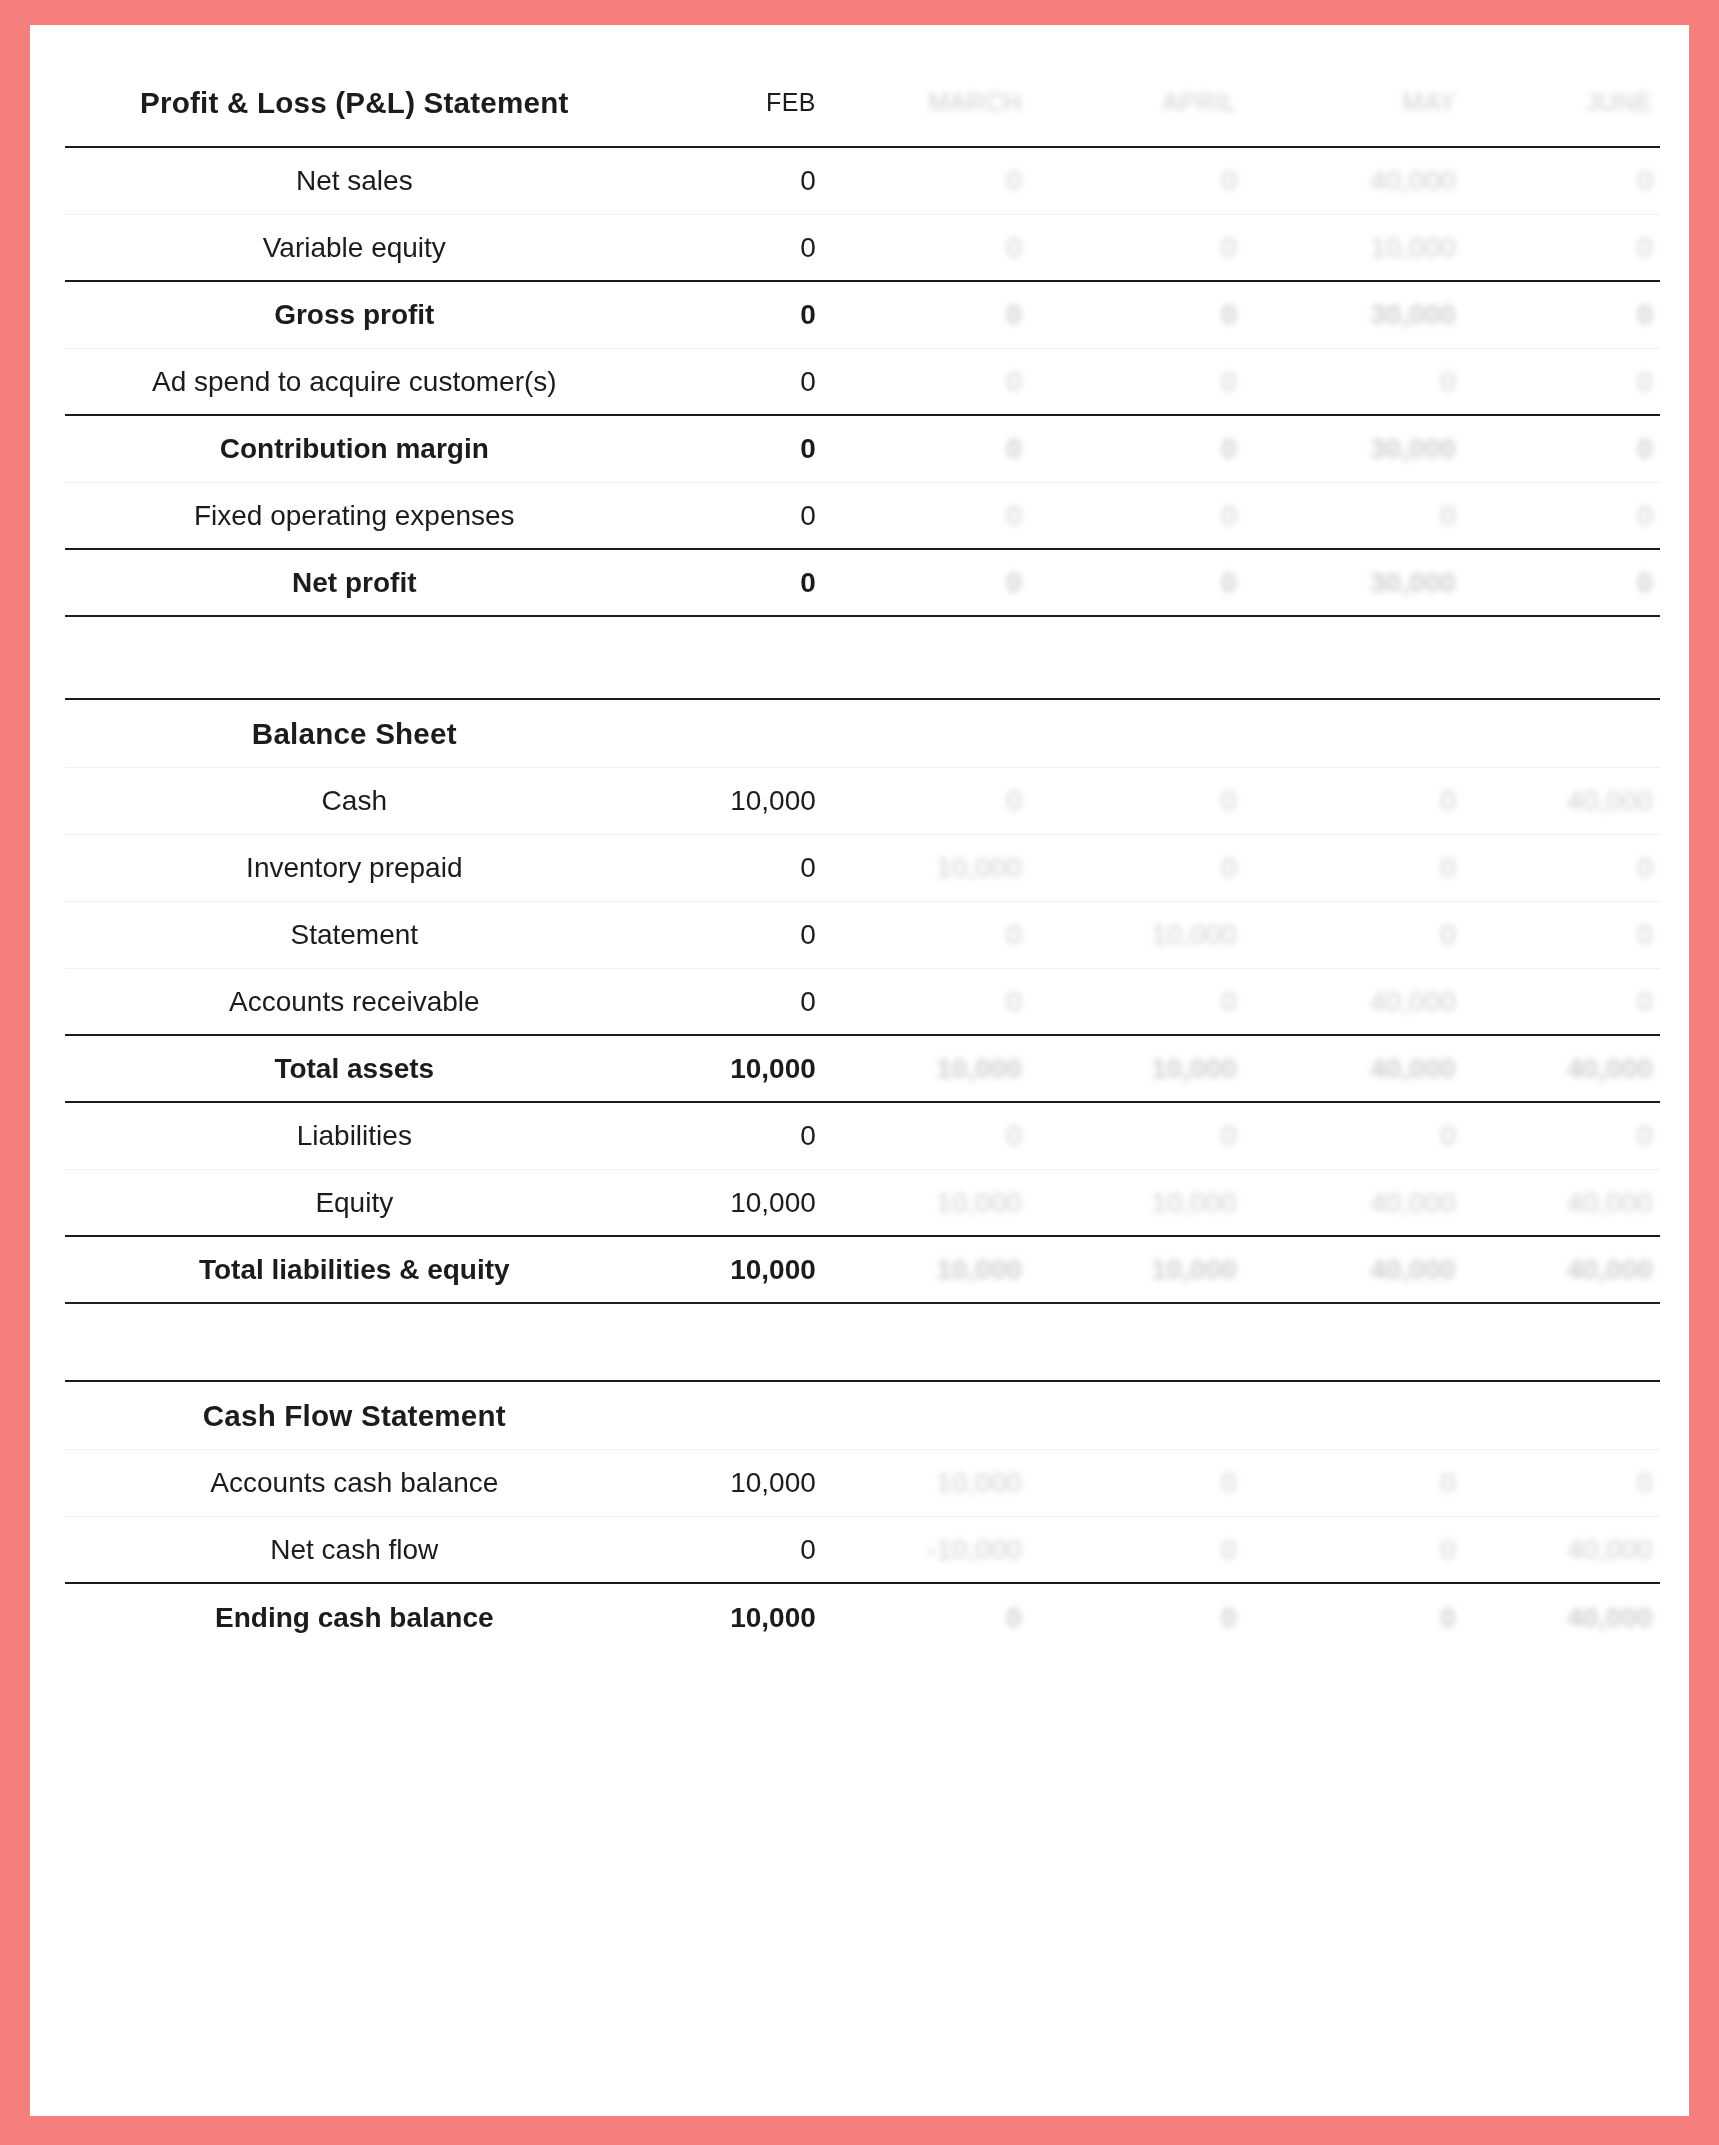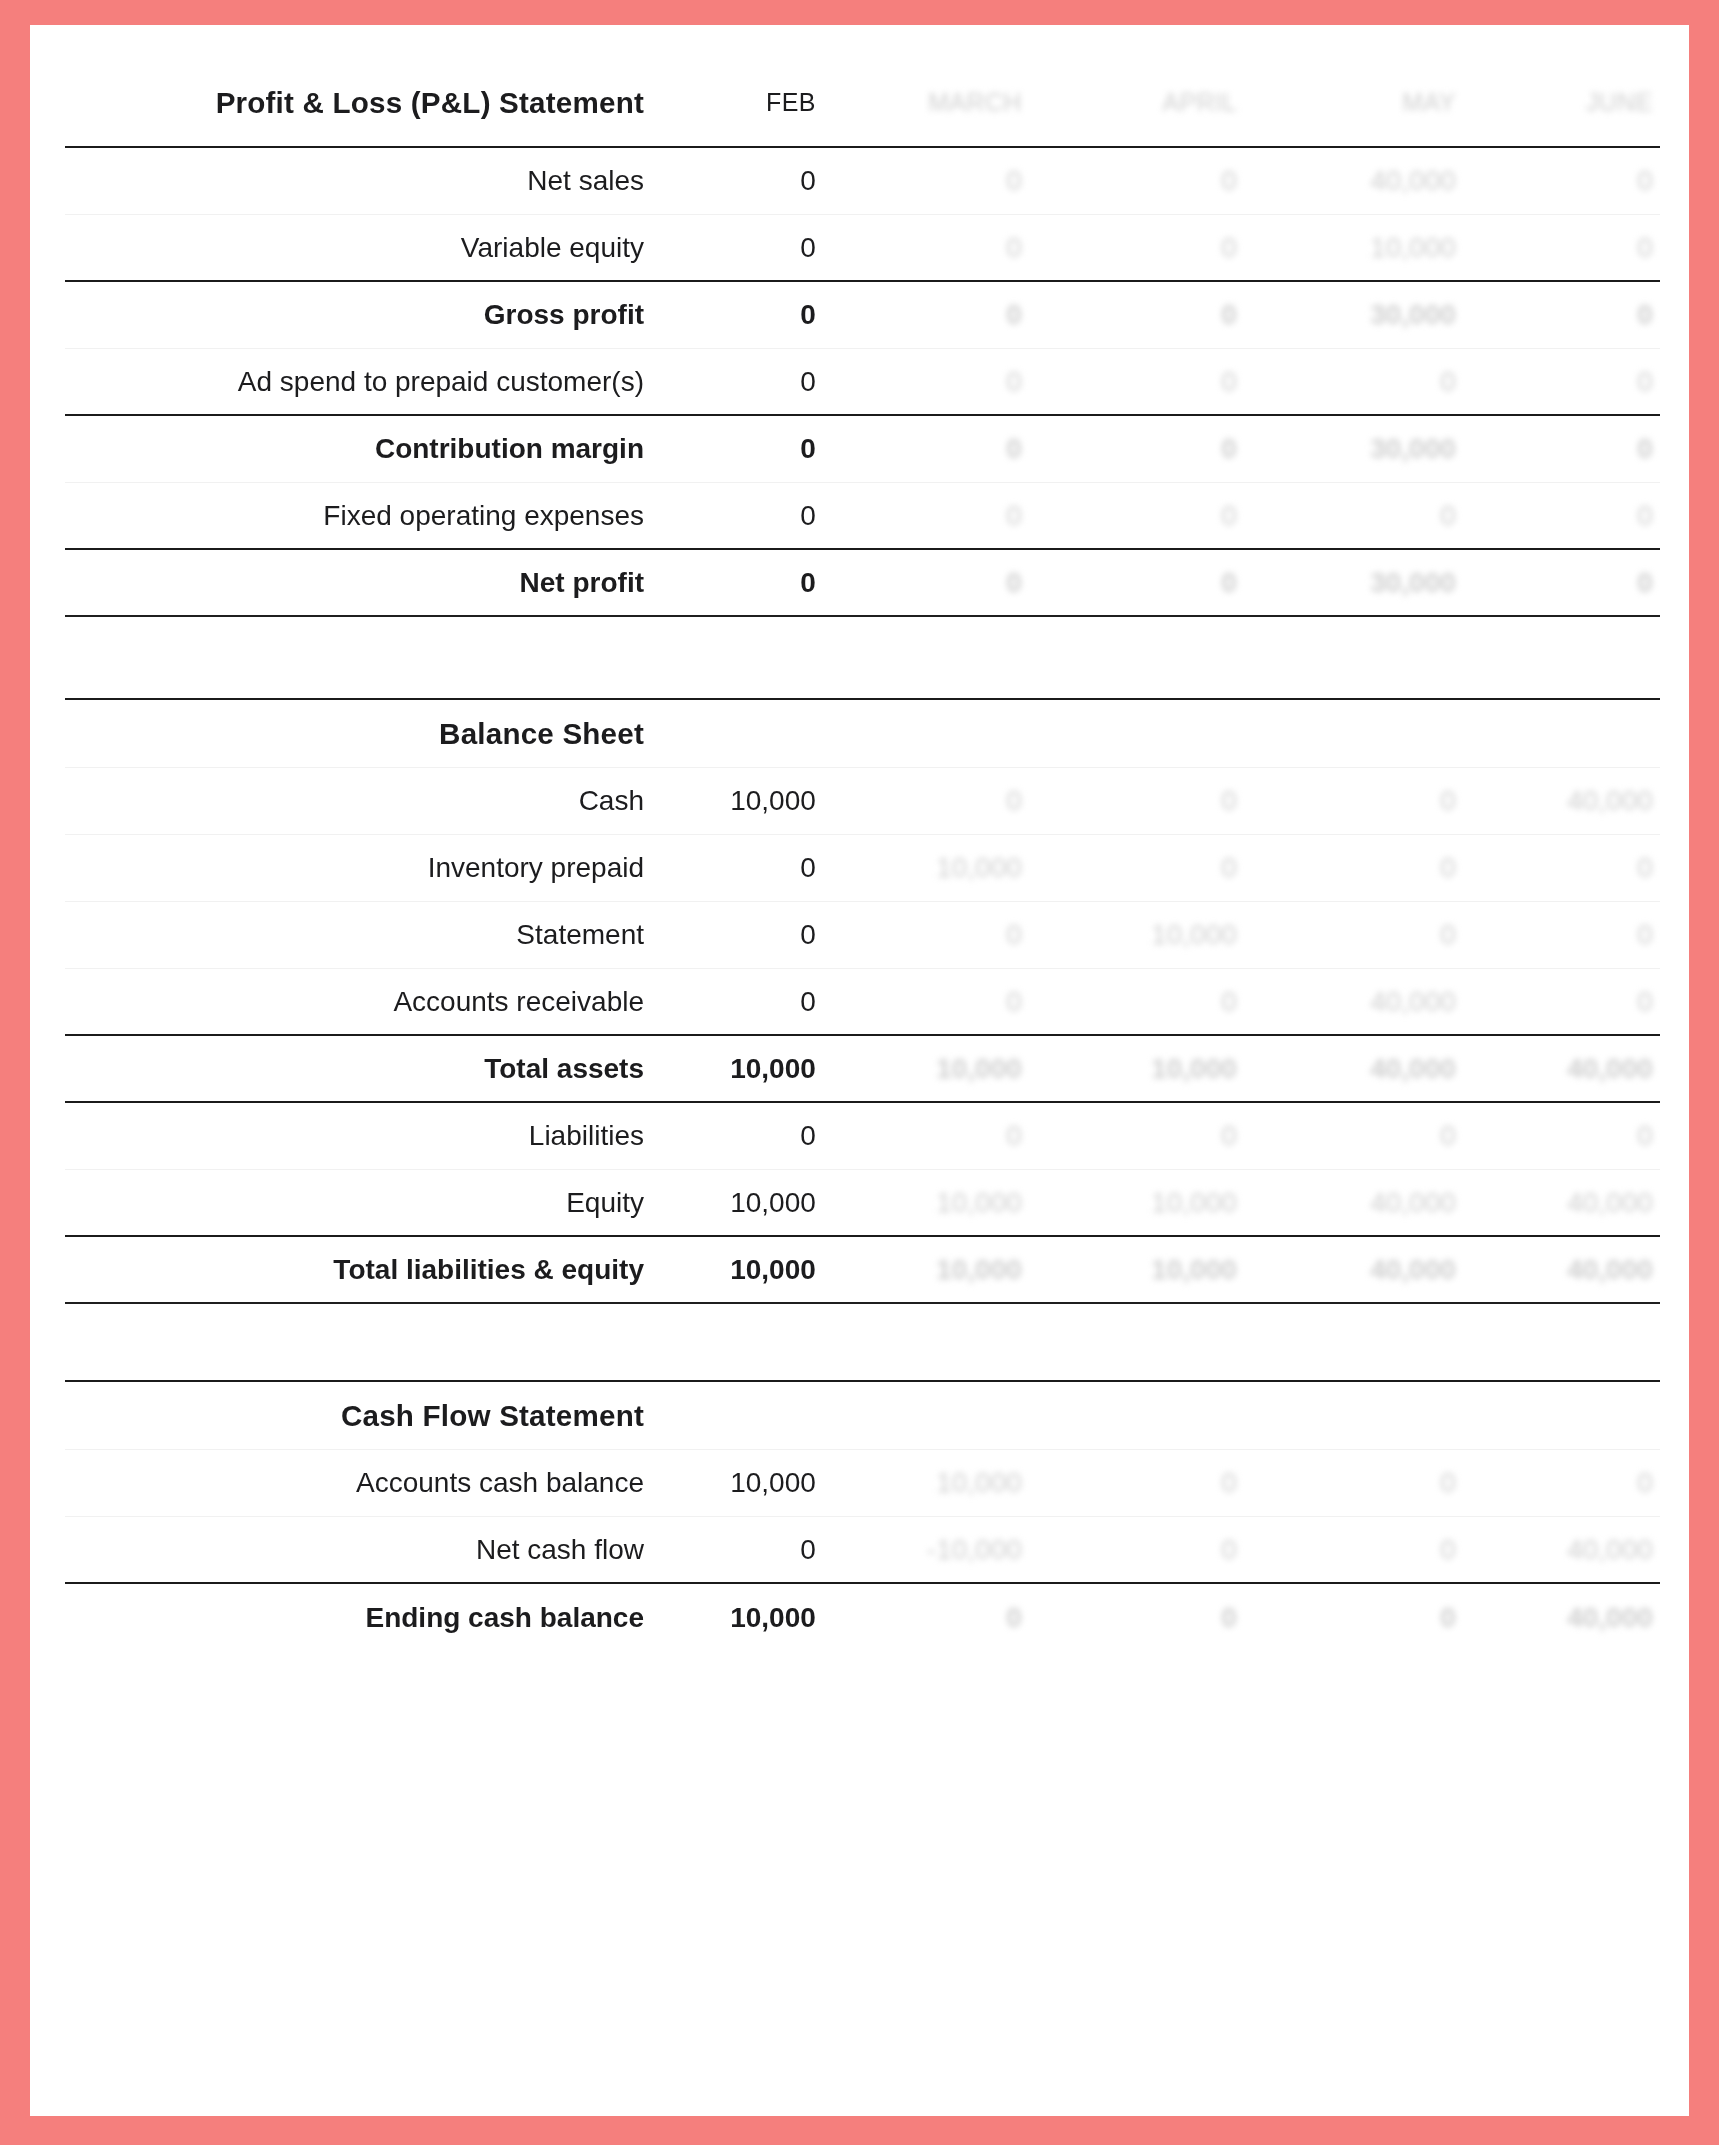--- a/index.html
+++ b/index.html
@@ -23,21 +23,21 @@
     display:grid;
     grid-template-columns:1fr 179px 206px 215px 219px 197px;
     align-items:center;
     height:67px;
     box-sizing:border-box;
   }
   .row-first-heading{height:123px;padding-top:34px;}
   .row-heading{height:70px;}
   .cell-label{
     font-size:28px;
-    text-align:right;
+    text-align:center;
     white-space:nowrap;
   }
   .cell-num{
     font-size:28px;
     text-align:right;
     padding-right:7.2px;
     white-space:nowrap;
     font-variant-numeric:tabular-nums;
   }
   .col-head{
@@ -95,21 +95,21 @@
         </div>
         <div class="row div-thin bold">
           <div class="cell-label">Gross profit</div>
           <div class="cell-num">0</div>
           <div class="cell-num dim">0</div>
           <div class="cell-num dim">0</div>
           <div class="cell-num dim">30,000</div>
           <div class="cell-num dim">0</div>
         </div>
         <div class="row div-thick">
-          <div class="cell-label">Ad spend to prepaid customer(s)</div>
+          <div class="cell-label">Ad spend to acquire customer(s)</div>
           <div class="cell-num">0</div>
           <div class="cell-num dim">0</div>
           <div class="cell-num dim">0</div>
           <div class="cell-num dim">0</div>
           <div class="cell-num dim">0</div>
         </div>
         <div class="row div-thin bold">
           <div class="cell-label">Contribution margin</div>
           <div class="cell-num">0</div>
           <div class="cell-num dim">0</div>

